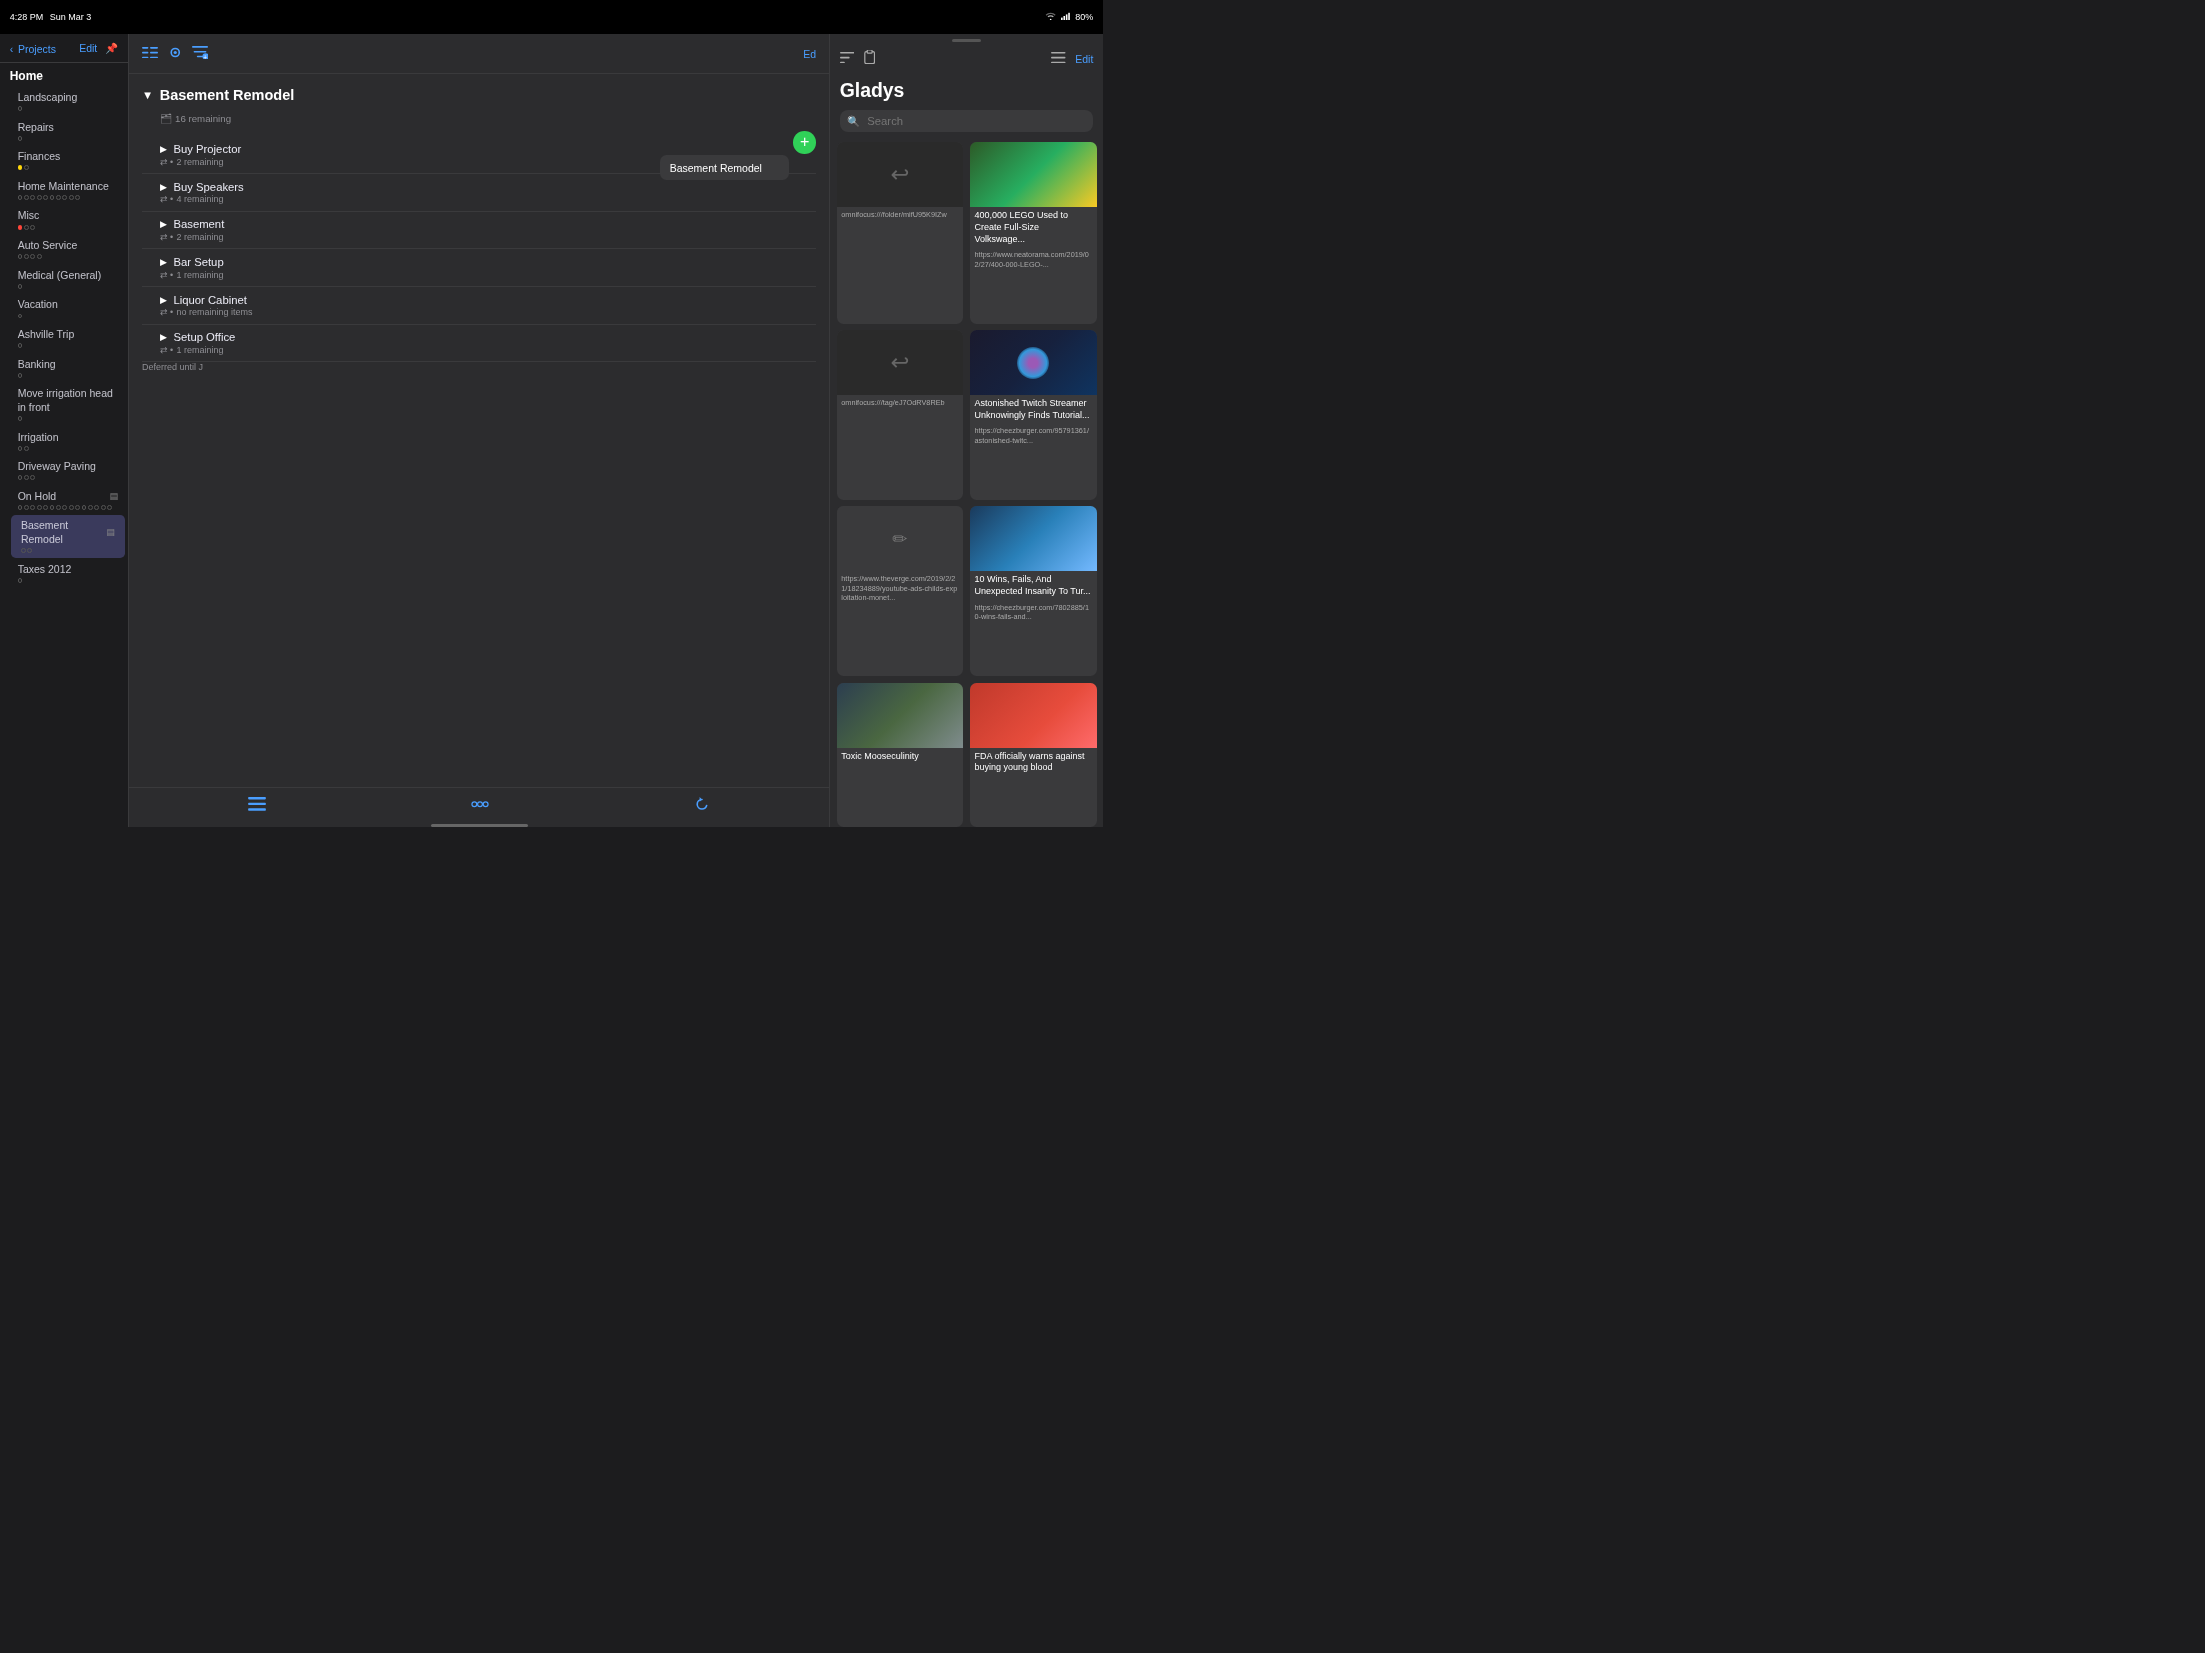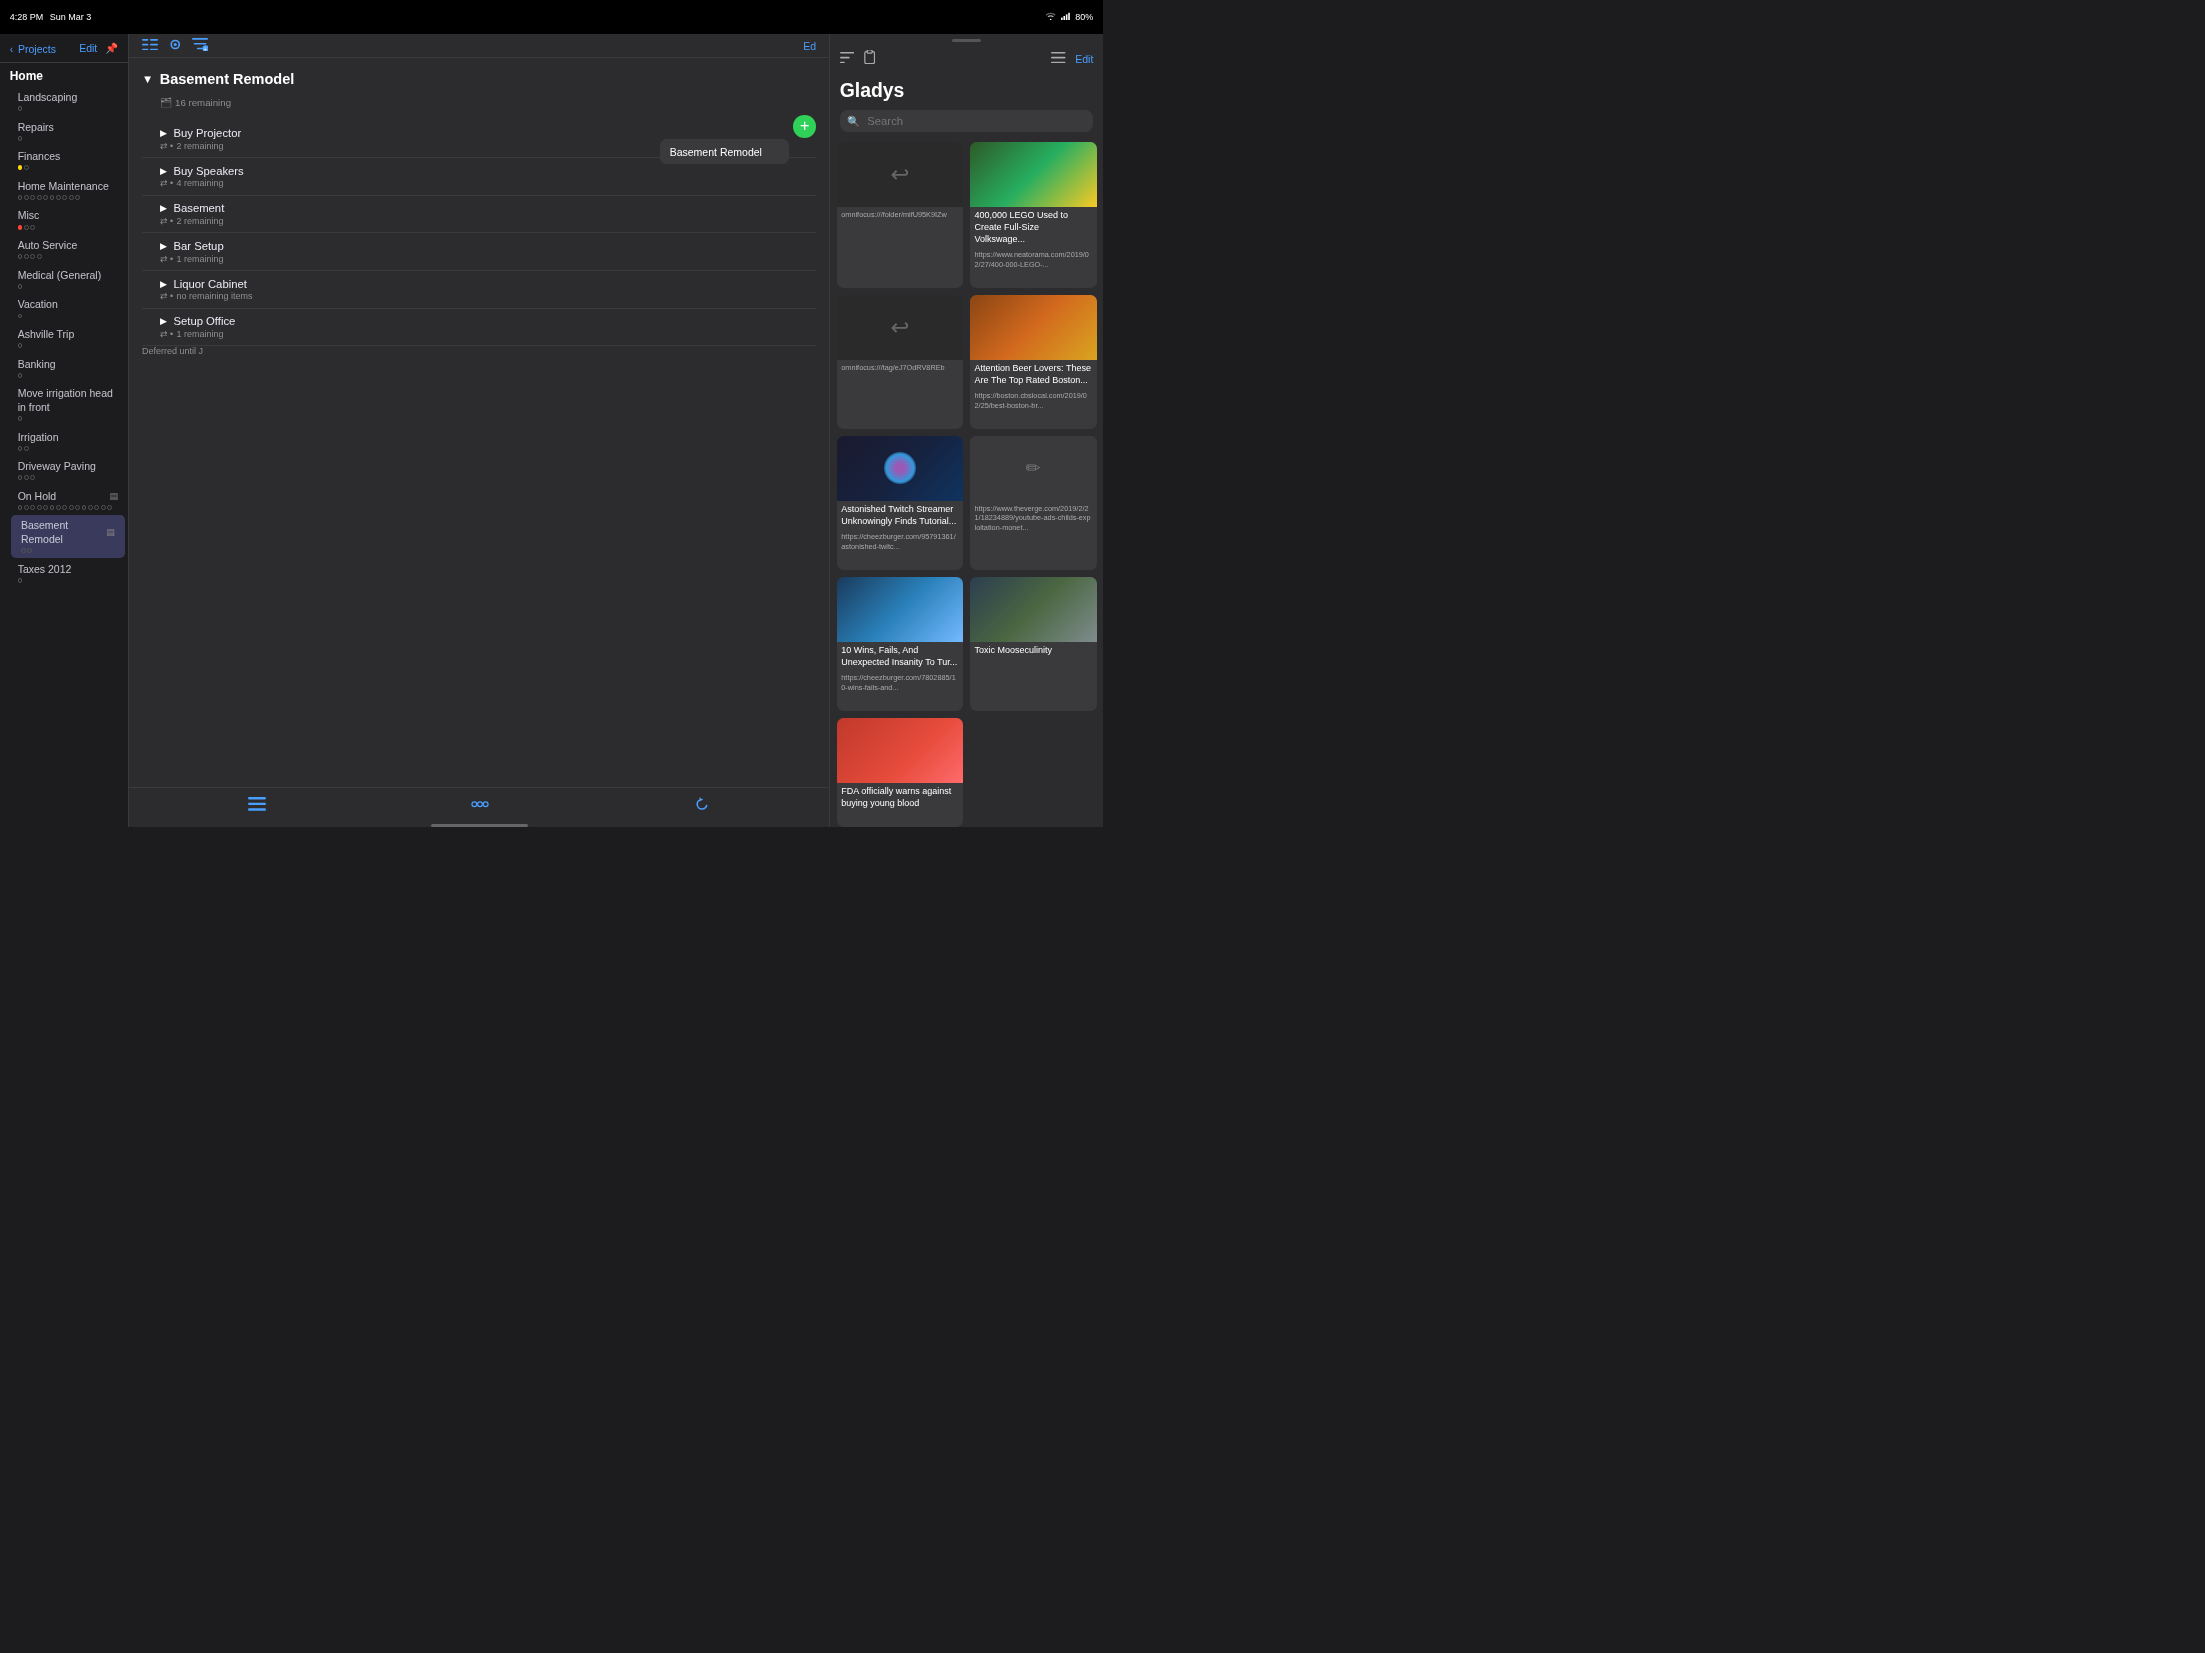--- a/index.html
+++ b/index.html
@@ -110,21 +110,21 @@
 
     
     .content-area {
       flex: 1;
       background: #2c2c2e;
       display: flex;
       flex-direction: column;
       overflow: hidden;
     }
     .content-header {
-      height: 24px;
+      height: 40px;
       background: #2c2c2e;
       border-bottom: 0.8px solid #3a3a3c;
       display: flex;
       align-items: center;
       padding: 0 13px;
       gap: 13px;
     }
     .content-header-icons {
       display: flex;
       gap: 9.7px;
@@ -778,25 +778,20 @@
         <div class="clip-card-url">https://www.neatorama.com/2019/02/27/400-000-LEGO-...</div>
       </div>
 
       <div class="clip-card">
         <div class="clip-card-img dark">
           <span class="reply-icon">↩</span>
         </div>
         <div class="clip-card-url">omnifocus:///tag/eJ7OdRV8REb</div>
       </div>
 
-      <div class="clip-card">
-        <div class="clip-card-img img-beer"></div>
-        <div class="clip-card-title">Attention Beer Lovers: These Are The Top Rated Boston...</div>
-        <div class="clip-card-url">https://boston.cbslocal.com/2019/02/25/best-boston-br...</div>
-      </div>
 
       <div class="clip-card">
         <div class="clip-card-img img-twitch"></div>
         <div class="clip-card-title">Astonished Twitch Streamer Unknowingly Finds Tutorial...</div>
         <div class="clip-card-url">https://cheezburger.com/95791361/astonished-twitc...</div>
       </div>
 
       <div class="clip-card">
         <div class="clip-card-img img-pen">
           <span class="pen-icon">✏</span>

